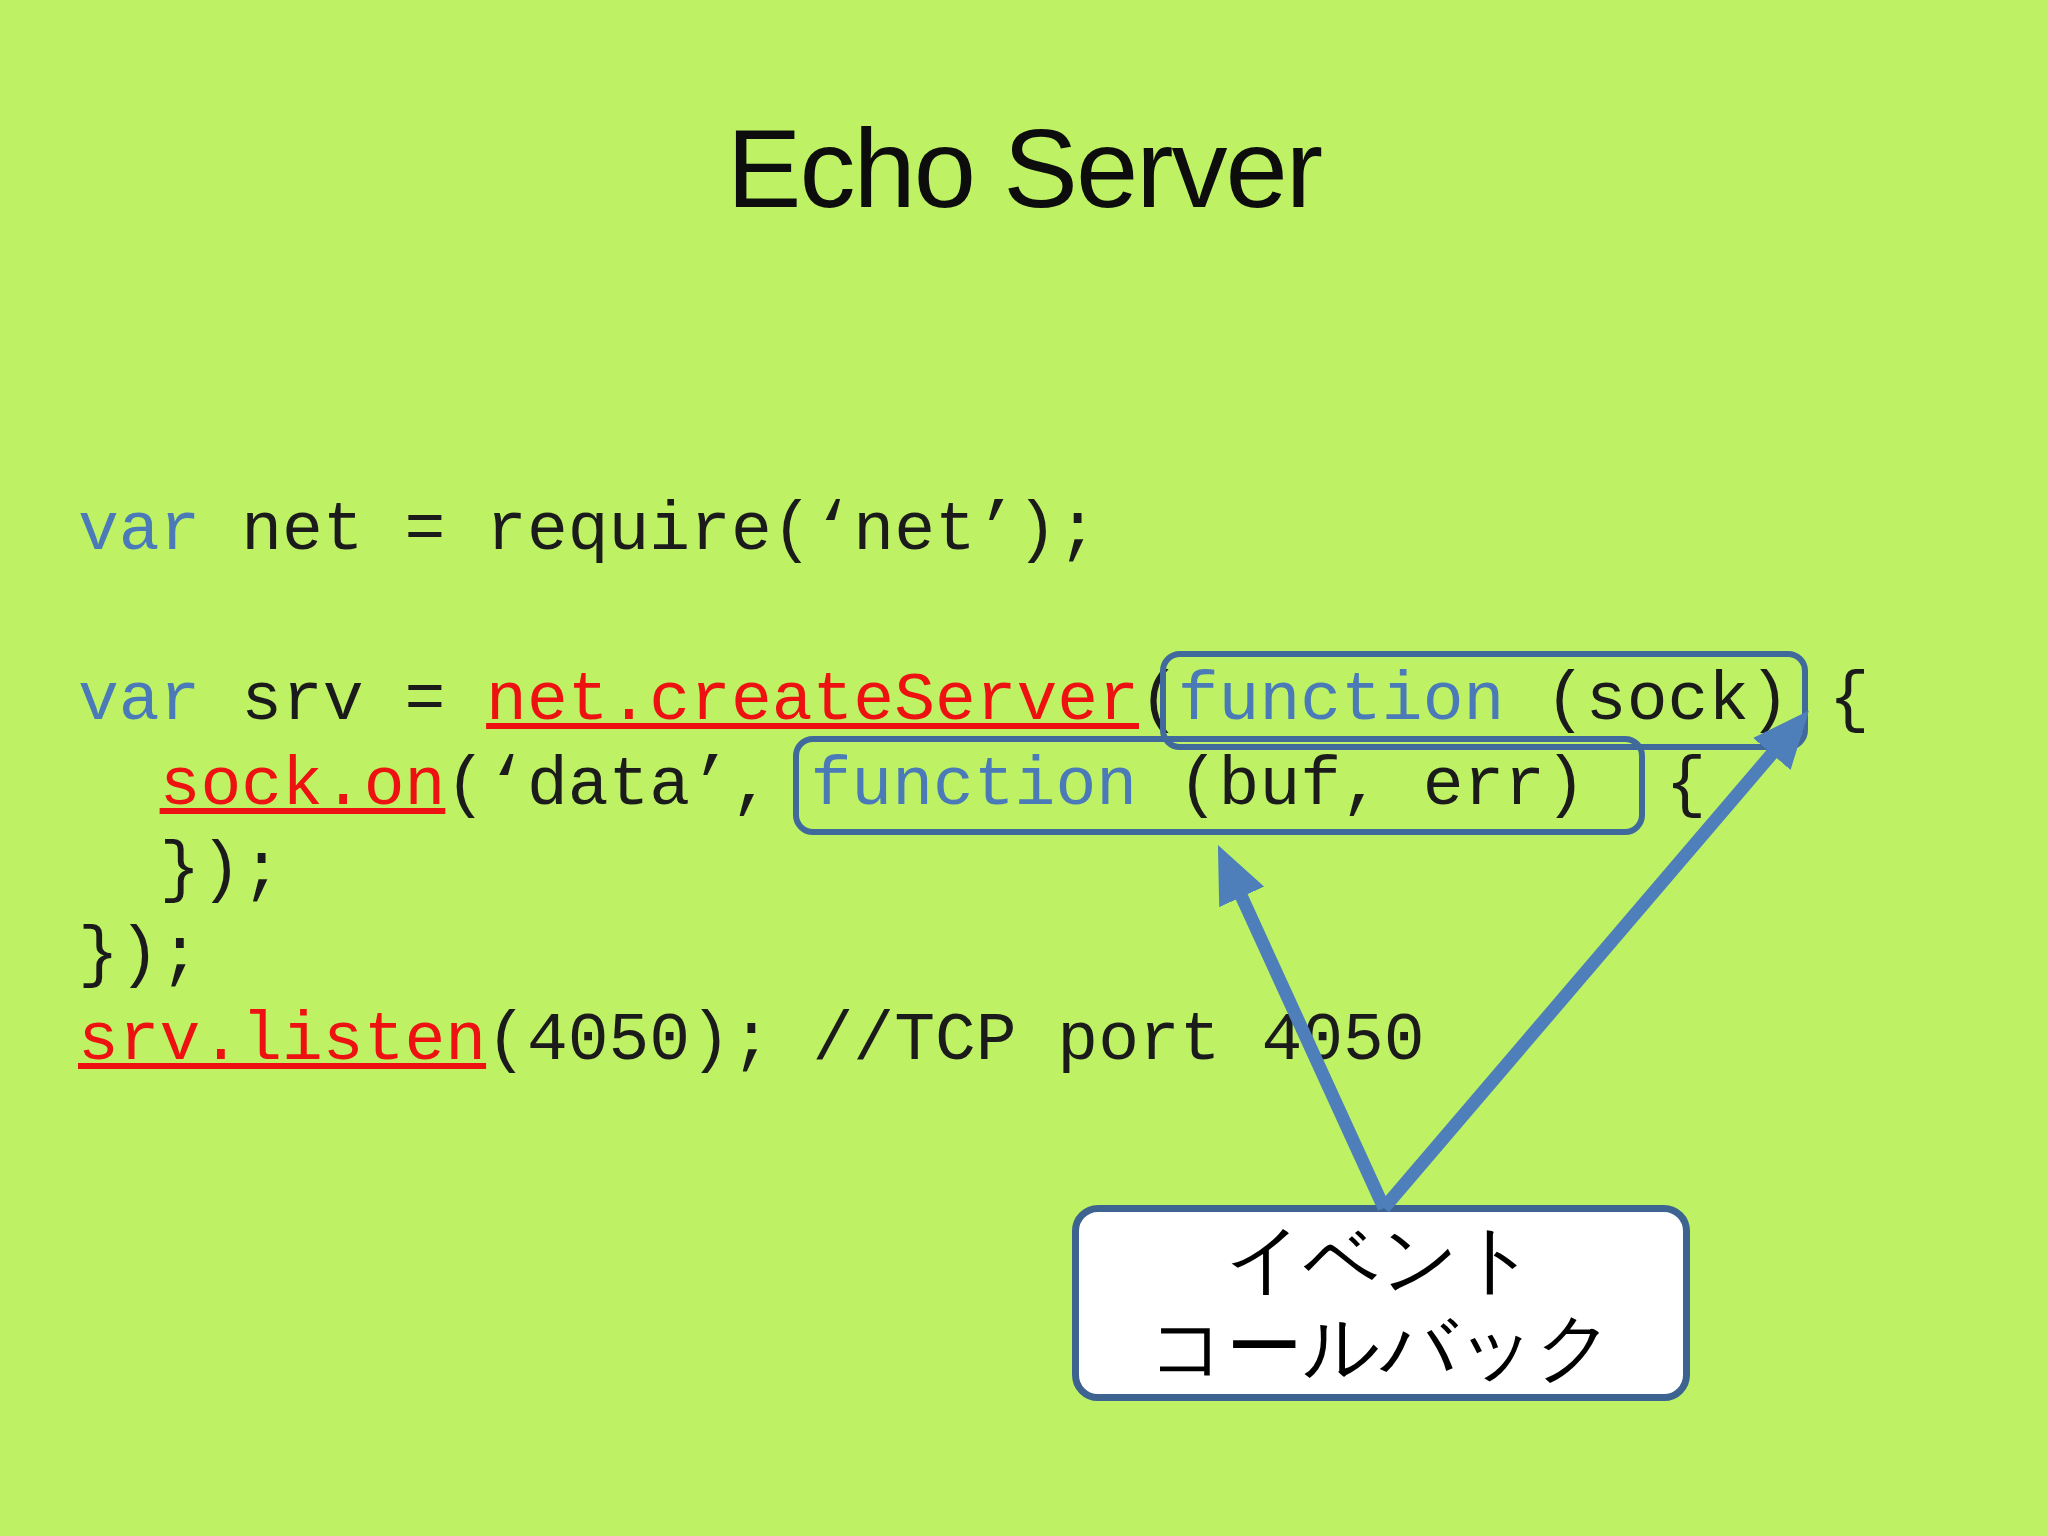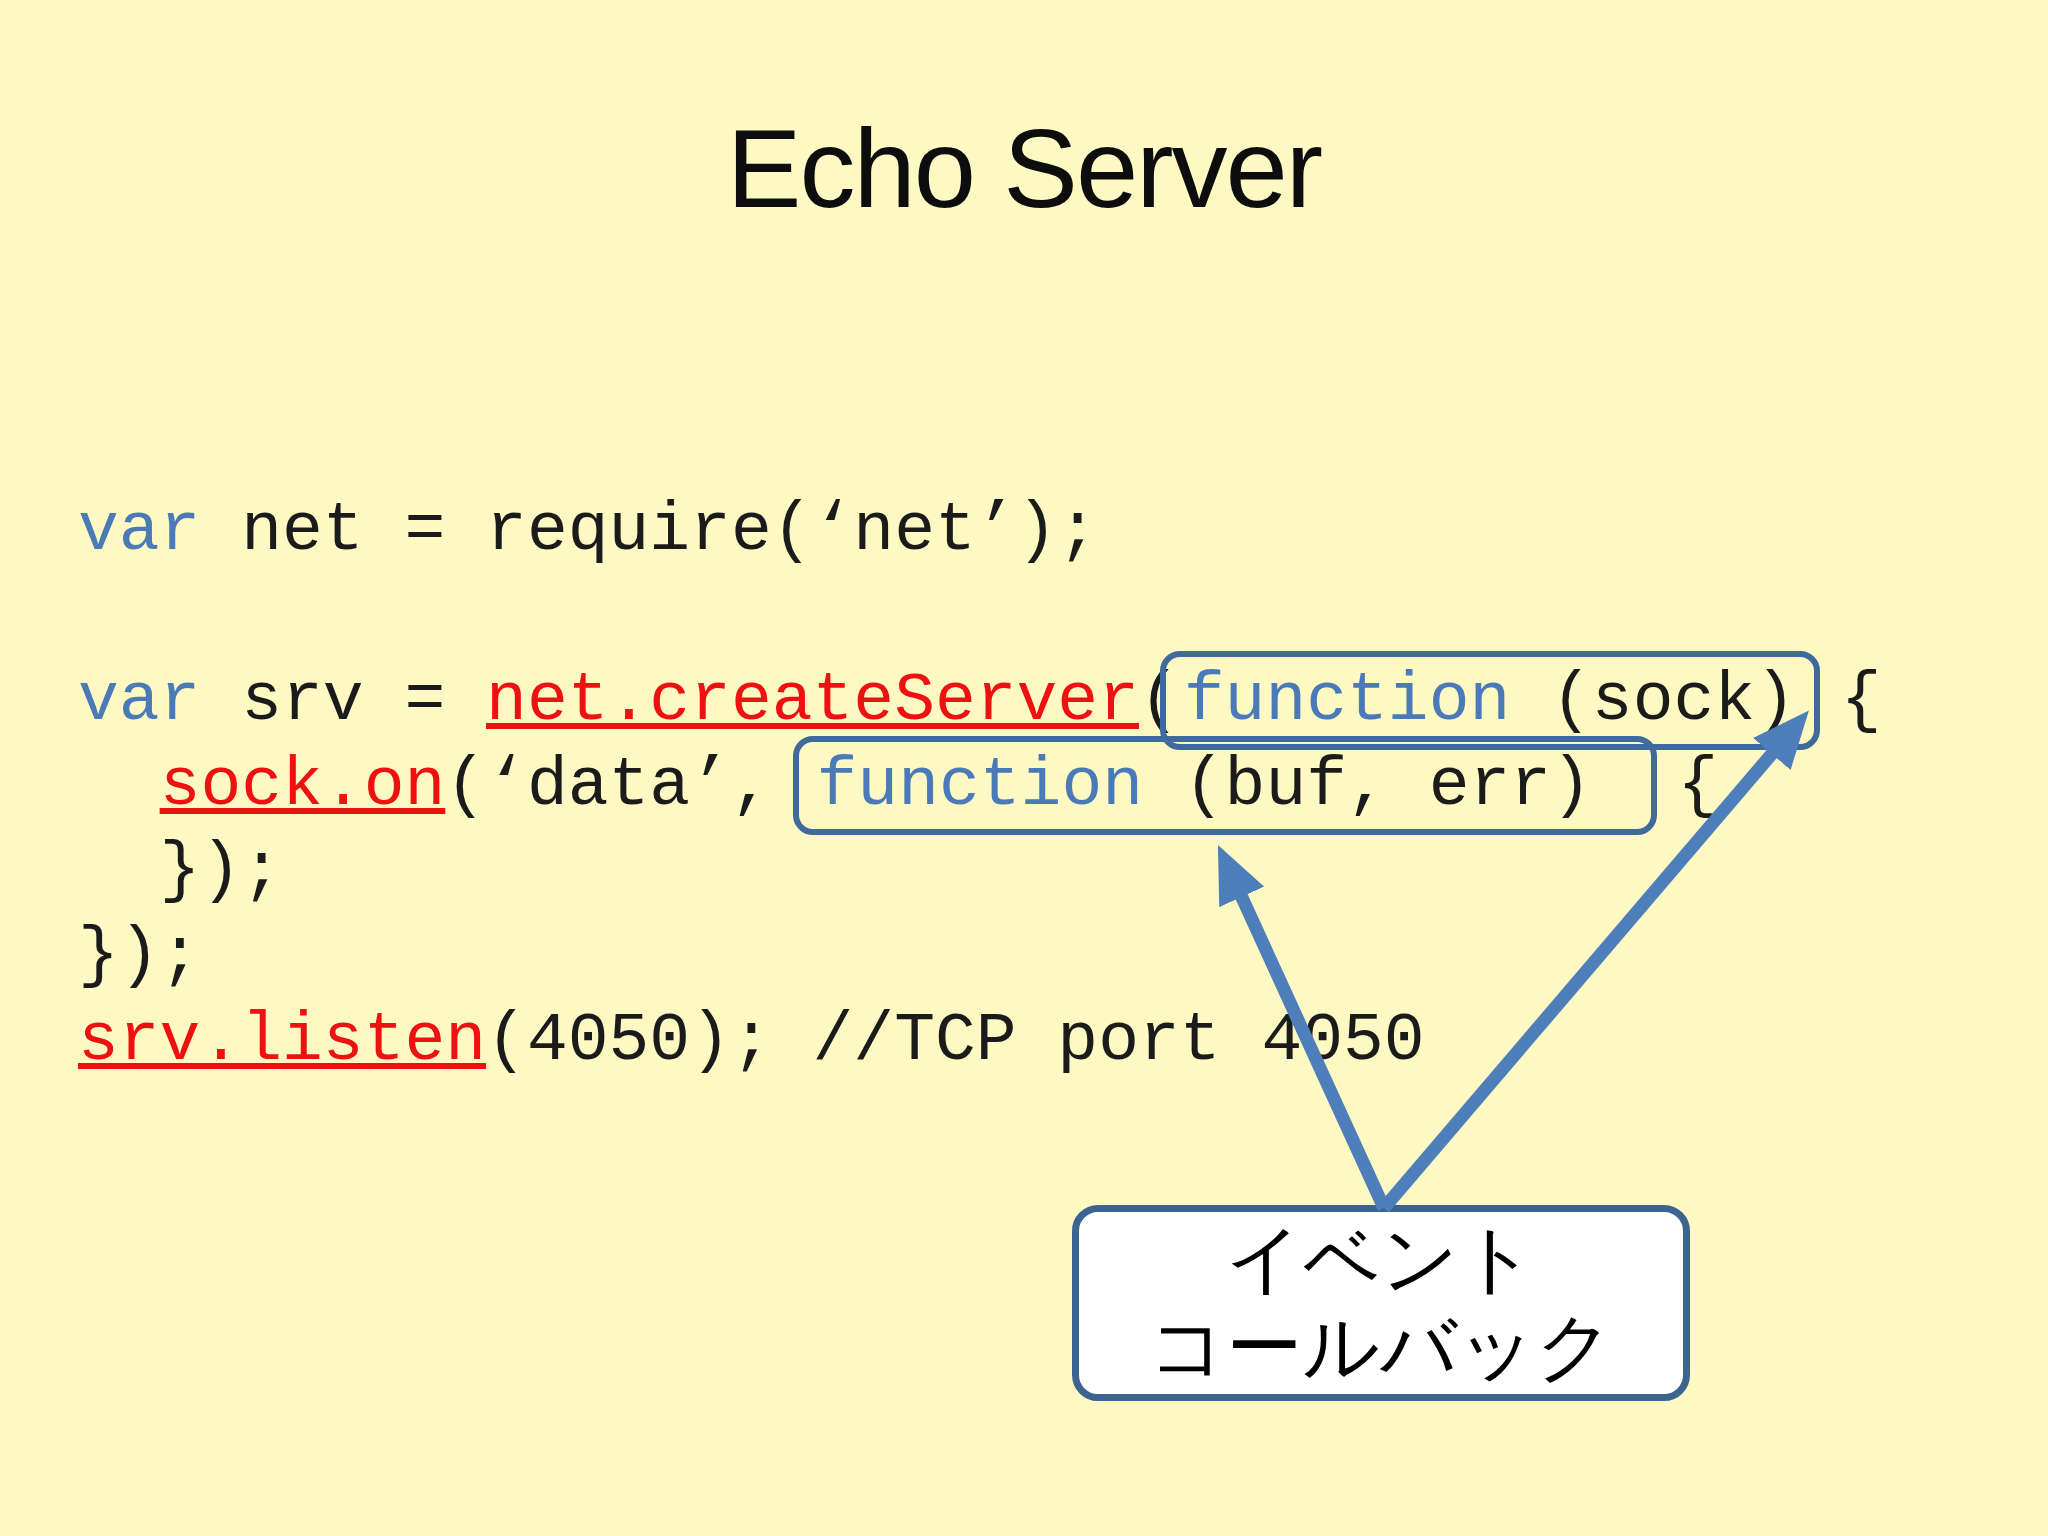--- a/index.html
+++ b/index.html
@@ -1,19 +1,19 @@
 <!DOCTYPE html>
 <html><head>
 <meta charset="utf-8">
 <style>
   html,body{margin:0;padding:0;background:#ffffff;}
   .slide{
     position:relative;
     width:2048px;height:1536px;
-    background:#fef9c3;
+    background:#bef264;
     overflow:hidden;
     font-family:"Liberation Sans",sans-serif;
   }
   .title{
     position:absolute;
     top:104px;left:0;width:100%;
     margin:0;
     text-align:center;
     font-size:112px;
     font-weight:400;
@@ -26,21 +26,21 @@
     font-family:"Liberation Mono","DejaVu Sans Mono",monospace;
     font-size:68px;
     color:#1b1b1b;
   }
   .cl{height:85px;line-height:85px;white-space:pre;}
   .kw{color:#4a7ab8;}
   .fn{color:#ee1111;text-decoration:underline;}
   .hlbox{
     border:6px solid #40699c;
     border-radius:20px;
-    padding:5px 18px;
+    padding:5px 12px;
     margin:0 -20px;
   }
   .arrows{
     position:absolute;left:0;top:0;
     width:2048px;height:1536px;
     z-index:5;
     pointer-events:none;
   }
   .callout{
     position:absolute;

